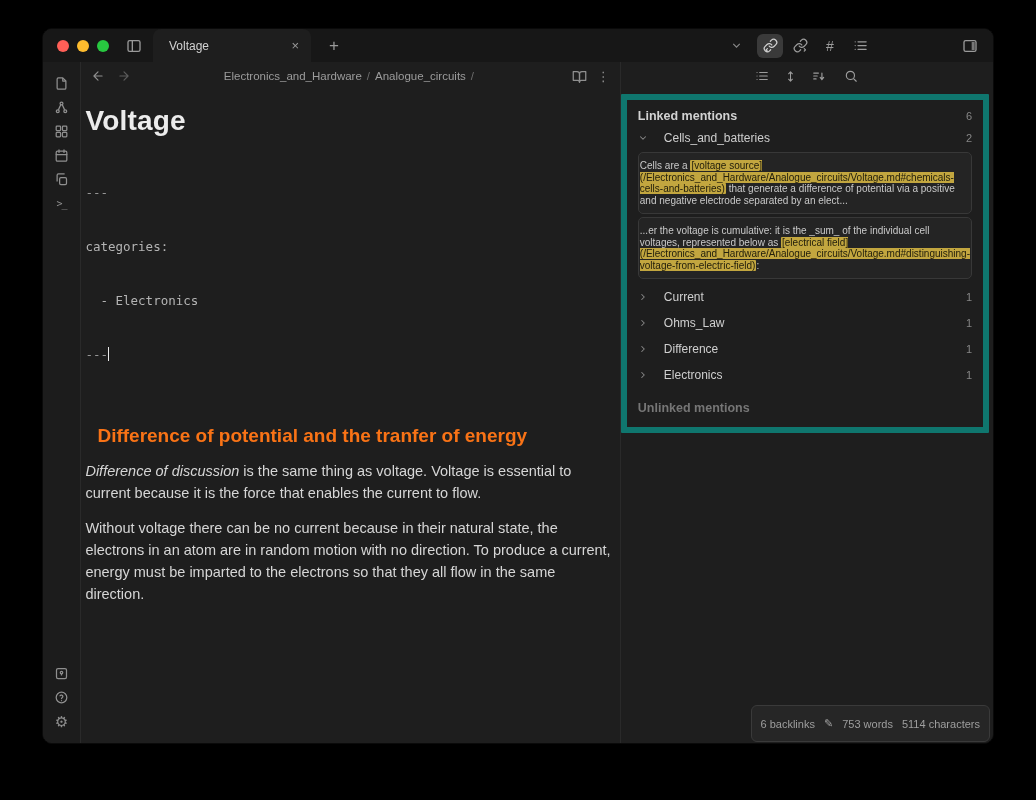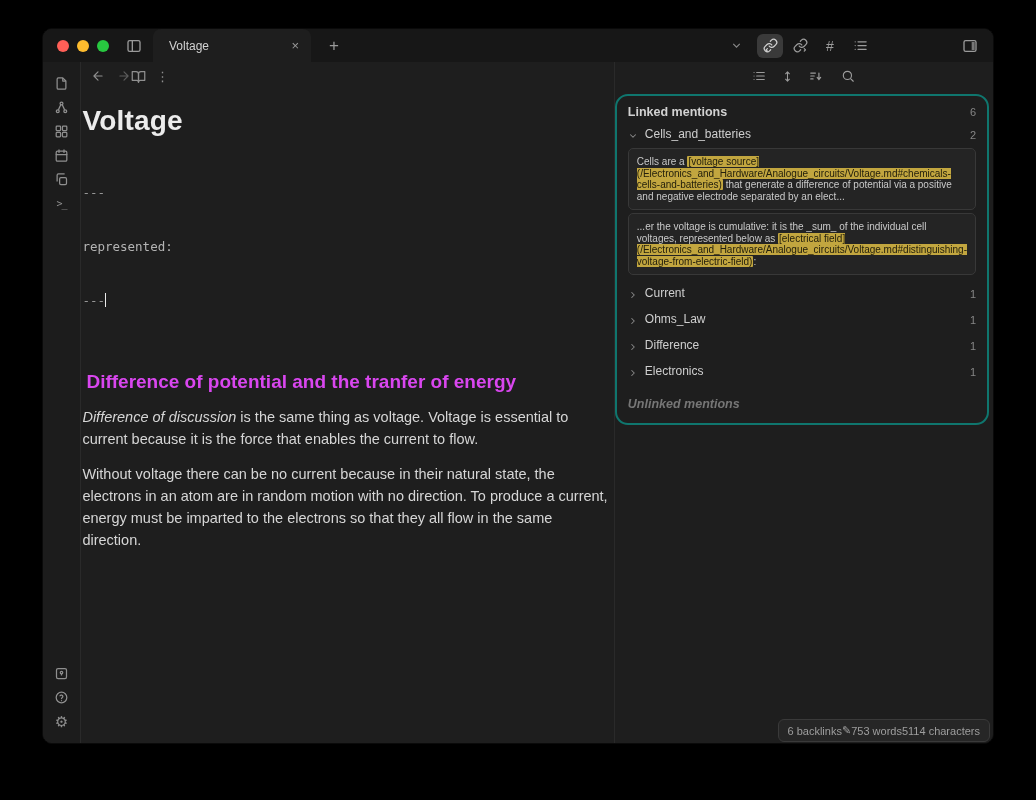--- a/index.html
+++ b/index.html
@@ -46,44 +46,44 @@
   .crumb-sep { color:#6d6d6d; padding:0 5px; }
   .mh-right { display:flex; gap:10px; align-items:center; }
   .kebab { font-size:13px; color:#8f8f8f; }
 
   .editor { flex:1; overflow:hidden; padding-top:8px; }
   .doc { width:530px; margin:0 auto; color:#d6d6d6; font-size:14.5px; line-height:22px; }
   .doc h1 { font-size:28px; color:#ececec; margin:12px 0 4px; letter-spacing:.2px; }
   .frontmatter { font-family:"DejaVu Sans Mono", monospace; font-size:12.5px; line-height:18px;
     color:#b4b4b4; margin-top:16px; white-space:pre; }
   .fm-dash { color:#969696; }
-  .doc h2 { font-size:19px; color:#d946ef; margin:25px 4px 9px; }
+  .doc h2 { font-size:19px; color:#f97316; margin:25px 12px 9px; }
   .doc p { margin:13px 0; }
   .doc a { color:#8f81dd; text-decoration:underline; cursor:pointer; }
   .cursor { display:inline-block; width:1px; height:14px; background:#eaeaea; vertical-align:-2px; }
 
   
   .right-panel { flex:0 0 224px; border-left:1px solid #2a2a2a; background:#1e1e1e;
     display:flex; flex-direction:column; }
   .panel-header { flex:0 0 28px; display:flex; align-items:center; justify-content:center; gap:15px; color:#9c9c9c; }
-  .backlinks { margin:4px 4px 0 0; border:2px solid #0f766e; border-radius:13px; padding:9px 11px 12px; }
+  .backlinks { margin:4px 4px 0 0; border:6px solid #0f766e; border-radius:1px; padding:9px 11px 12px; }
   .bl-row { display:flex; align-items:center; }
   .bl-title { font-size:12.5px; font-weight:bold; color:#d2d2d2; }
   .bl-count { margin-left:auto; font-size:11px; color:#868686; }
-  .tree-row { display:flex; align-items:flex-end; gap:7px; padding:8px 0 4px; color:#8a8a8a; }
+  .tree-row { display:flex; align-items:center; gap:16px; padding:8px 0 4px; color:#8a8a8a; }
   .tree-label { font-size:12px; color:#cfcfcf; }
-  .card { background:#242424; border:1px solid #383838; border-radius:5px; padding:7px 8px;
+  .card { background:#242424; border:1px solid #383838; border-radius:5px; padding:7px 1px;
     font-size:10px; line-height:11.5px; color:#c9c9c9; margin:3px 0; overflow-wrap:break-word; }
   .card mark { background:#c2a63f; color:#24200c; padding:0 1px; border-radius:1px; }
-  .unlinked { margin-top:15px; font-size:12.5px; font-weight:bold; color:#767676;font-style:italic; }
+  .unlinked { margin-top:15px; font-size:12.5px; font-weight:bold; color:#767676; }
 
   
   .status { position:absolute; right:3px; bottom:1px; background:#262626; border:1px solid #3a3a3a;
-    border-radius:6px; padding:4px 9px; font-size:11px; color:#9e9e9e;
-    display:flex; align-items:center; }
+    border-radius:6px; padding:11px 9px; font-size:11px; color:#9e9e9e;
+    display:flex; align-items:center; gap:9px; }
   .pencil { font-size:11px; color:#9e9e9e; }
 
   svg { display:block; }
 </style>
 </head>
 <body>
 
 <div class="stage">
   <div class="window">
 
@@ -203,37 +203,41 @@
               <svg width="14" height="14" viewBox="0 0 24 24" fill="none" stroke="currentColor" stroke-width="2" stroke-linecap="round" stroke-linejoin="round">
                   <path d="M19 12H5M12 19l-7-7 7-7"></path>
                 </svg>
             </span>
             <span style="opacity:.55">
               <svg width="14" height="14" viewBox="0 0 24 24" fill="none" stroke="currentColor" stroke-width="2" stroke-linecap="round" stroke-linejoin="round">
                   <path d="M5 12h14M12 5l7 7-7 7"></path>
                 </svg>
             </span>
           </span>
+          <span class="breadcrumb">
+            <span>Electronics_and_Hardware</span><span class="crumb-sep">/</span><span>Analogue_circuits</span><span class="crumb-sep">/</span>
+          </span>
           <span class="mh-right">
             <span style="color:#8f8f8f">
               <svg width="15" height="15" viewBox="0 0 24 24" fill="none" stroke="currentColor" stroke-width="2" stroke-linejoin="round">
                   <path d="M2 4h6a4 4 0 0 1 4 4v13a3 3 0 0 0-3-3H2z"></path>
                   <path d="M22 4h-6a4 4 0 0 0-4 4v13a3 3 0 0 1 3-3h7z"></path>
                 </svg>
             </span>
             <span class="kebab">⋮</span>
           </span>
         </div>
 
         <div class="editor">
           <div class="doc">
             <h1>Voltage</h1>
             <div class="frontmatter">
               <div class="fm-dash">---</div>
-              <div>represented:</div>
+              <div>categories:</div>
+              <div>  - Electronics</div>
               <div class="fm-dash"><span>---</span><span class="cursor"></span></div>
             </div>
 
             <h2>Difference of potential and the tranfer of energy</h2>
             <p><em>Difference of discussion</em><span> is the same thing as voltage. Voltage is essential to current because it is the force that enables the current to flow.</span></p>
             <p>Without voltage there can be no current because in their natural state, the electrons in an atom are in random motion with no direction. To produce a current, energy must be imparted to the electrons so that they all flow in the same direction.</p>
 
           </div>
         </div>
       </div>

